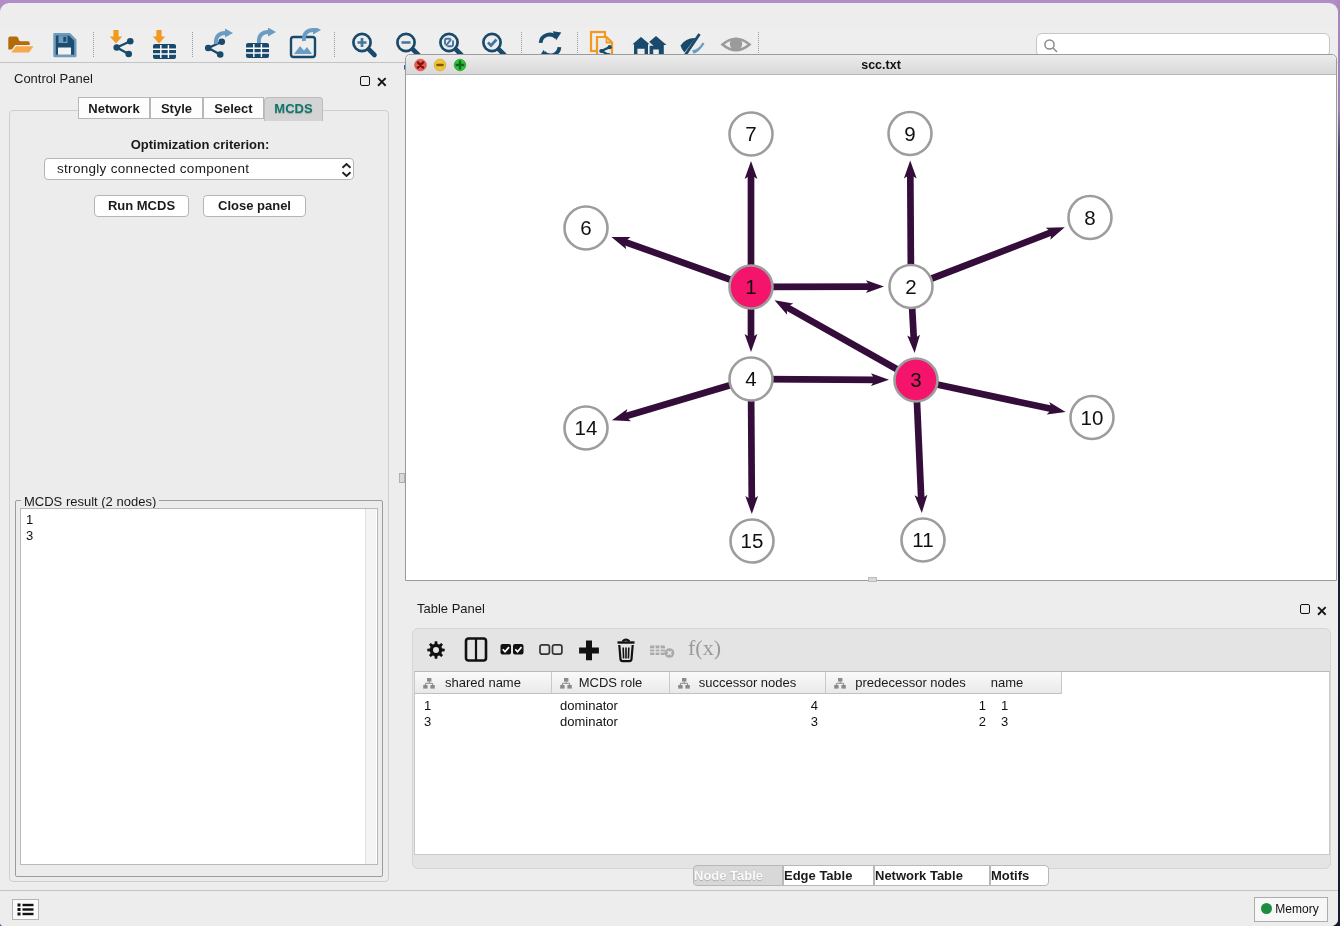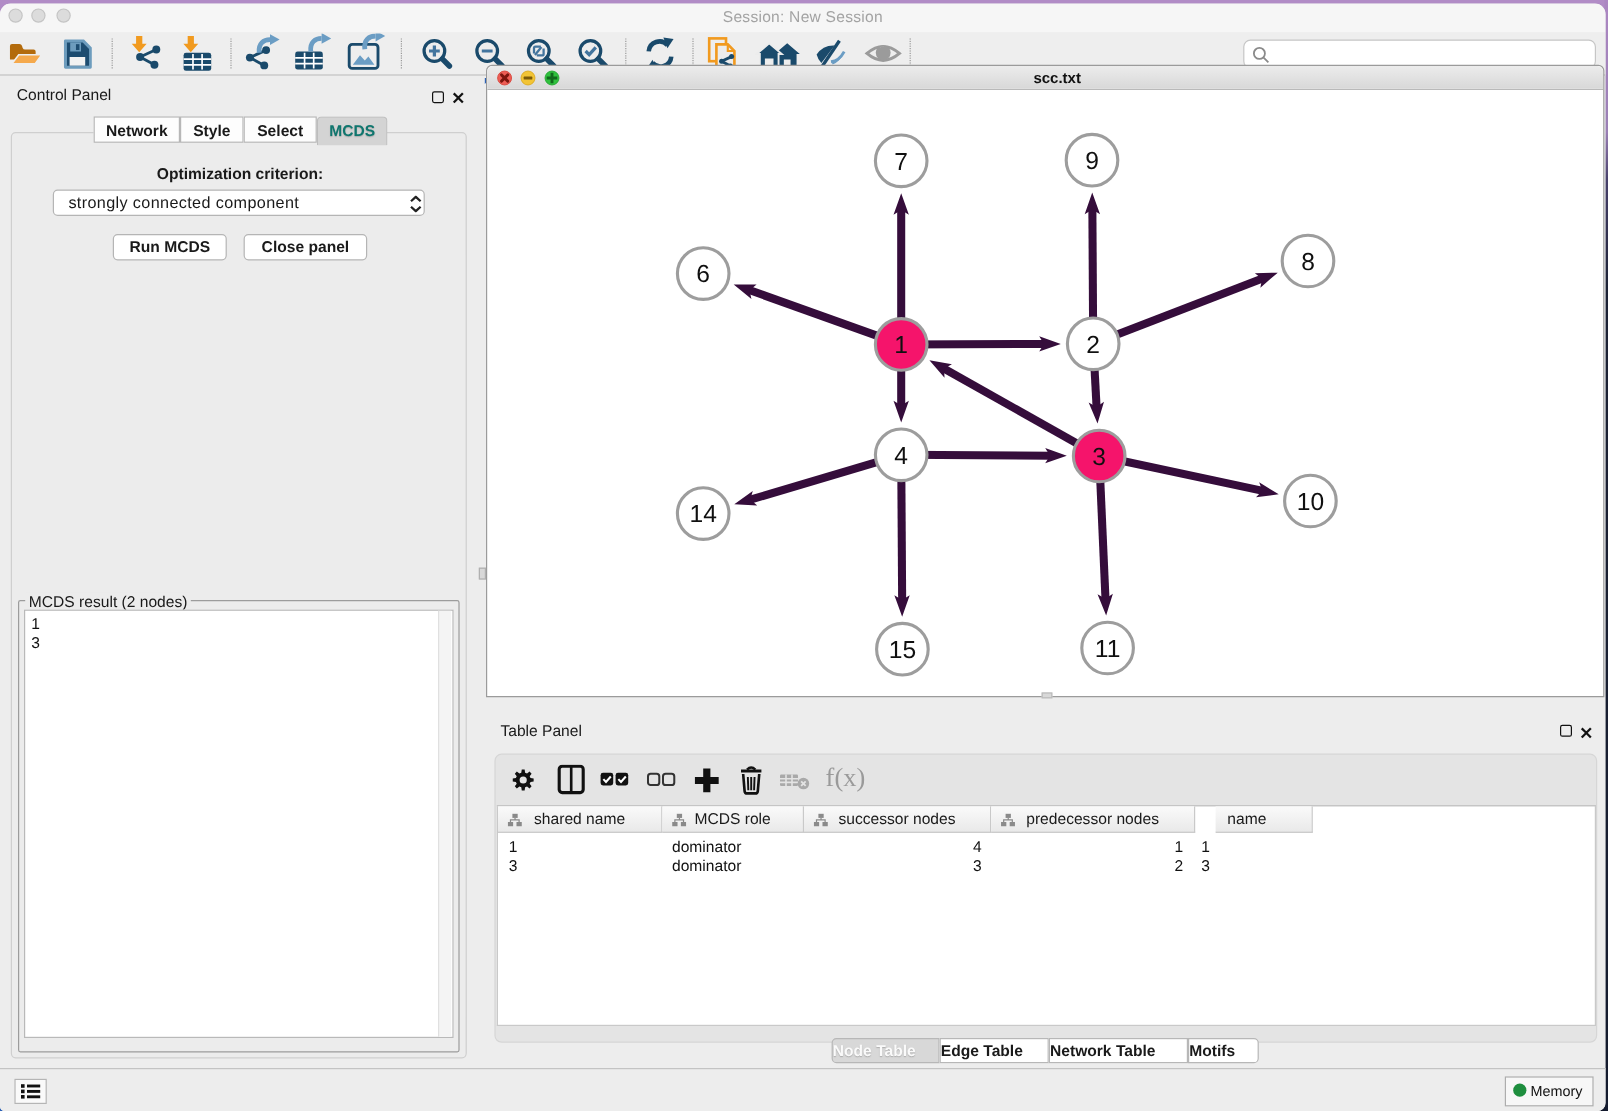--- a/index.html
+++ b/index.html
@@ -52,26 +52,20 @@
 #list-btn{left:12px;top:896px;width:27px;height:21px;background:#fafafa;border:1px solid #b5b5b5}
 #mem-btn{left:1254px;top:894px;width:74px;height:25px;background:#f7f7f7;border:1px solid #adadad;font-size:12px;color:#111;text-align:center;line-height:22px;padding-left:12px}
 #mem-dot{left:1261px;top:900px;width:11px;height:11px;border-radius:50%;background:#1e8e3e}
 .graph{position:absolute;left:0px;top:21px}
 </style></head>
 <body>
 <div class="abs" id="desktop-top"></div>
 <div class="abs" id="desktop-right"></div>
 <div class="abs" style="left:0;top:919px;width:6px;height:7px;background:#2d62b5"></div>
 <div class="abs" id="win">
-  <div class="abs" id="titlebar">
-    <div class="abs tl" style="left:7px"></div>
-    <div class="abs tl" style="left:26px"></div>
-    <div class="abs tl" style="left:47px"></div>
-    <div class="abs" id="title-text">Session: New Session</div>
-  </div>
   <div class="abs" id="toolbar">
       <svg class="abs" style="left:3px;top:1px" width="36" height="34" viewBox="0 0 36 34">
         <path d="M5.3,21.5 V10.3 Q5.3,8.6 7,8.6 h6.2 q1.6,0 2.1,1.5 l0.6,1.8 q0.5,1.4 2,1.4 h7.1 q1.7,0 1.7,1.7 v6.5 Z" fill="#b36b0c"></path>
         <path d="M12.6,17.6 h19.2 l-5.4,7.6 H6.9 Z" fill="#f5a94c" stroke="#eeeeee" stroke-width="1.4"></path>
       </svg>
       <svg class="abs" style="left:46px;top:1px" width="36" height="34" viewBox="0 0 36 34">
         <path d="M8.5,5 H24 l6.5,6.5 V28 a1.2,1.2 0 0 1 -1.2,1.2 H8.5 a1.2,1.2 0 0 1 -1.2,-1.2 V6.2 A1.2,1.2 0 0 1 8.5,5 Z" fill="#6d9cbd"></path>
         <path d="M9.8,7.5 h13.1 l5.3,5.3 V26.7 H9.8 Z" fill="#1d4c70"></path>
         <path d="M12.5,7.5 h9 V15 h-9 Z" fill="#6d9cbd"></path>
         <rect x="17.3" y="8.8" width="2.9" height="4.9" fill="#1d4c70"></rect>
@@ -379,21 +373,21 @@
       <svg class="abs" style="left:419px;top:6px" width="12" height="11" viewBox="0 0 12 11">
         <g fill="#8a8a8a">
           <rect x="4" y="0" width="4.4" height="3.6"></rect>
           <rect x="0.2" y="7" width="4.4" height="3.6"></rect>
           <rect x="7.4" y="7" width="4.4" height="3.6"></rect>
         </g>
         <g stroke="#8a8a8a" stroke-width="1" fill="none">
           <path d="M6.2,3.6 V5.3 M2.4,7 V5.3 H9.6 V7"></path>
         </g>
       </svg>
-      <div class="abs th" style="left:598px;width:81px;padding-right:28px;box-sizing:border-box">name</div>
+      <div class="abs th" style="left:566px;width:81px;padding-right:28px;box-sizing:border-box">name</div>
       <div class="abs td" style="left:9px;top:26px">1</div>
       <div class="abs td" style="left:145px;top:26px">dominator</div>
       <div class="abs td" style="left:255px;top:26px;width:148px;text-align:right">4</div>
       <div class="abs td" style="left:411px;top:26px;width:160px;text-align:right">1</div>
       <div class="abs td" style="left:586px;top:26px">1</div>
       <div class="abs td" style="left:9px;top:42px">3</div>
       <div class="abs td" style="left:145px;top:42px">dominator</div>
       <div class="abs td" style="left:255px;top:42px;width:148px;text-align:right">3</div>
       <div class="abs td" style="left:411px;top:42px;width:160px;text-align:right">2</div>
       <div class="abs td" style="left:586px;top:42px">3</div>

